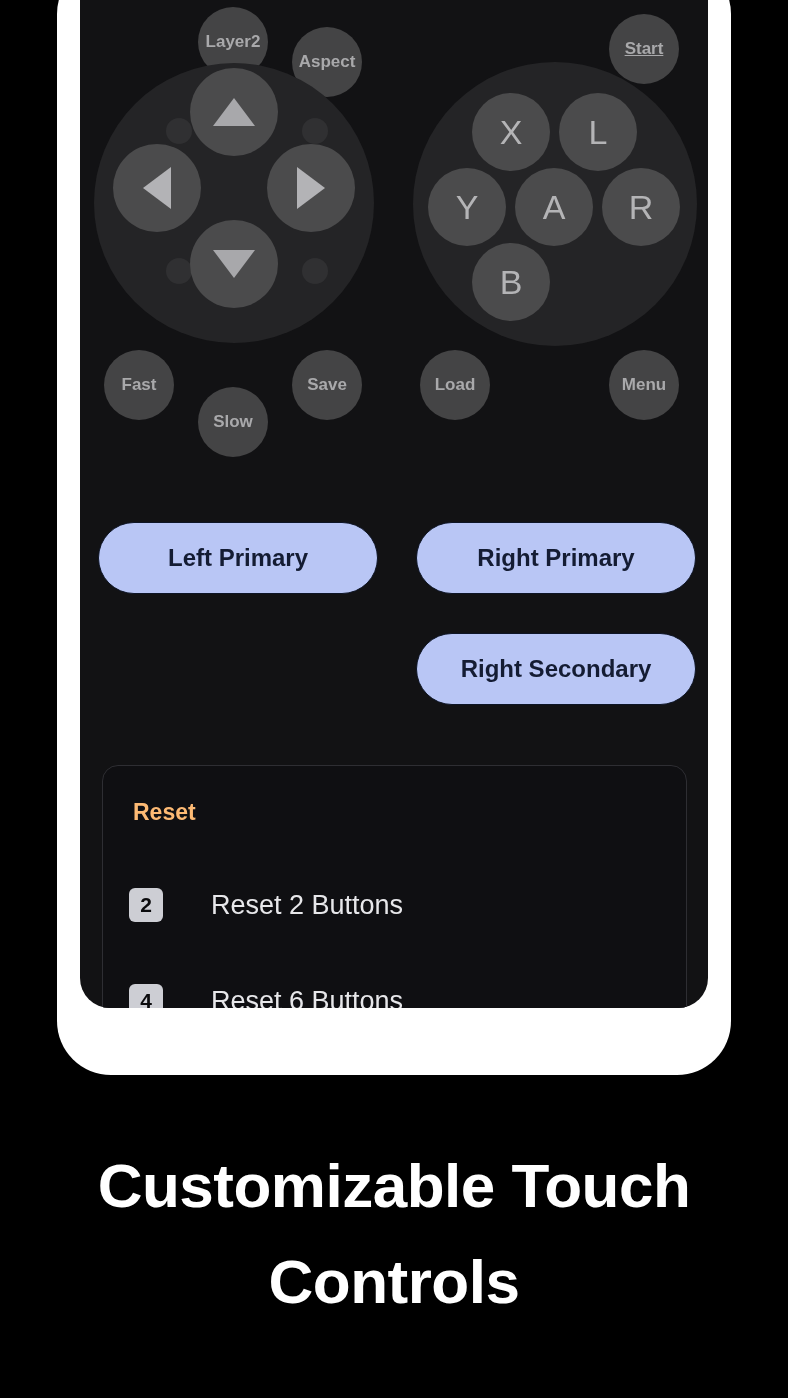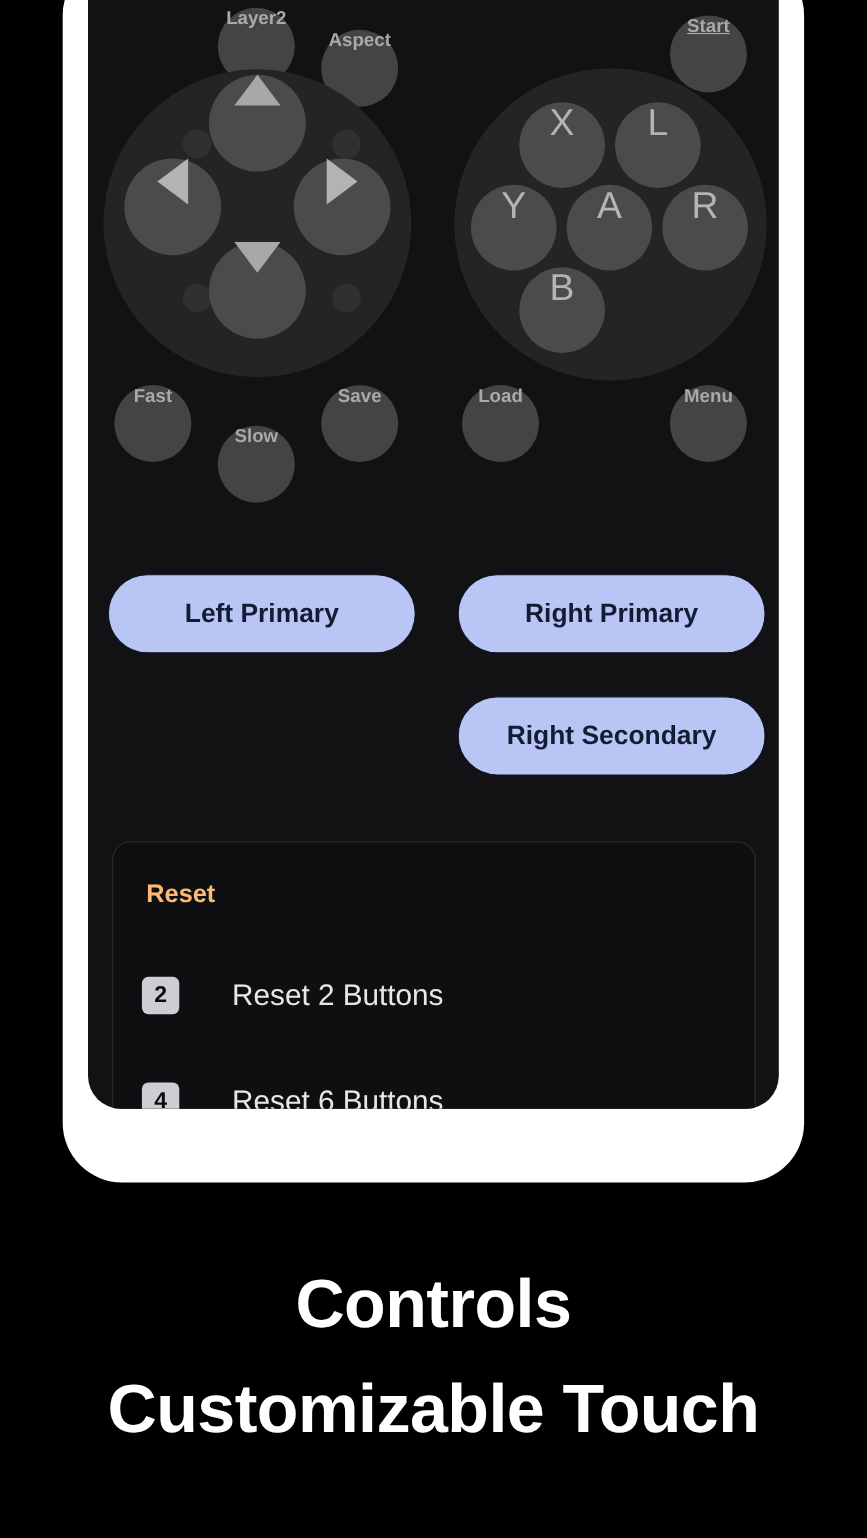--- a/index.html
+++ b/index.html
@@ -53,20 +53,21 @@
     top: 0;
     width: 628px;
     height: 545px;
   }
 
   .round-btn {
     position: absolute;
     border-radius: 50%;
     background: #484849;
     display: flex;
+    align-items: center;
     justify-content: center;
     color: #b0b0b2;
     font-family: "Liberation Sans", sans-serif;
     font-weight: bold;
     box-sizing: border-box;
     user-select: none;
   }
   .small-btn {
     width: 70px;
     height: 70px;
@@ -332,15 +333,15 @@
           <span class="key-badge">4</span>
           <span class="reset-label">Reset 6 Buttons</span>
         </div>
       </div>
 
     </div>
   </div>
 </div>
 
 <div id="caption">
+  <div>Customizable Touch</div>
   <div>Controls</div>
-  <div>Customizable Touch</div>
 </div>
 
 </body></html>

